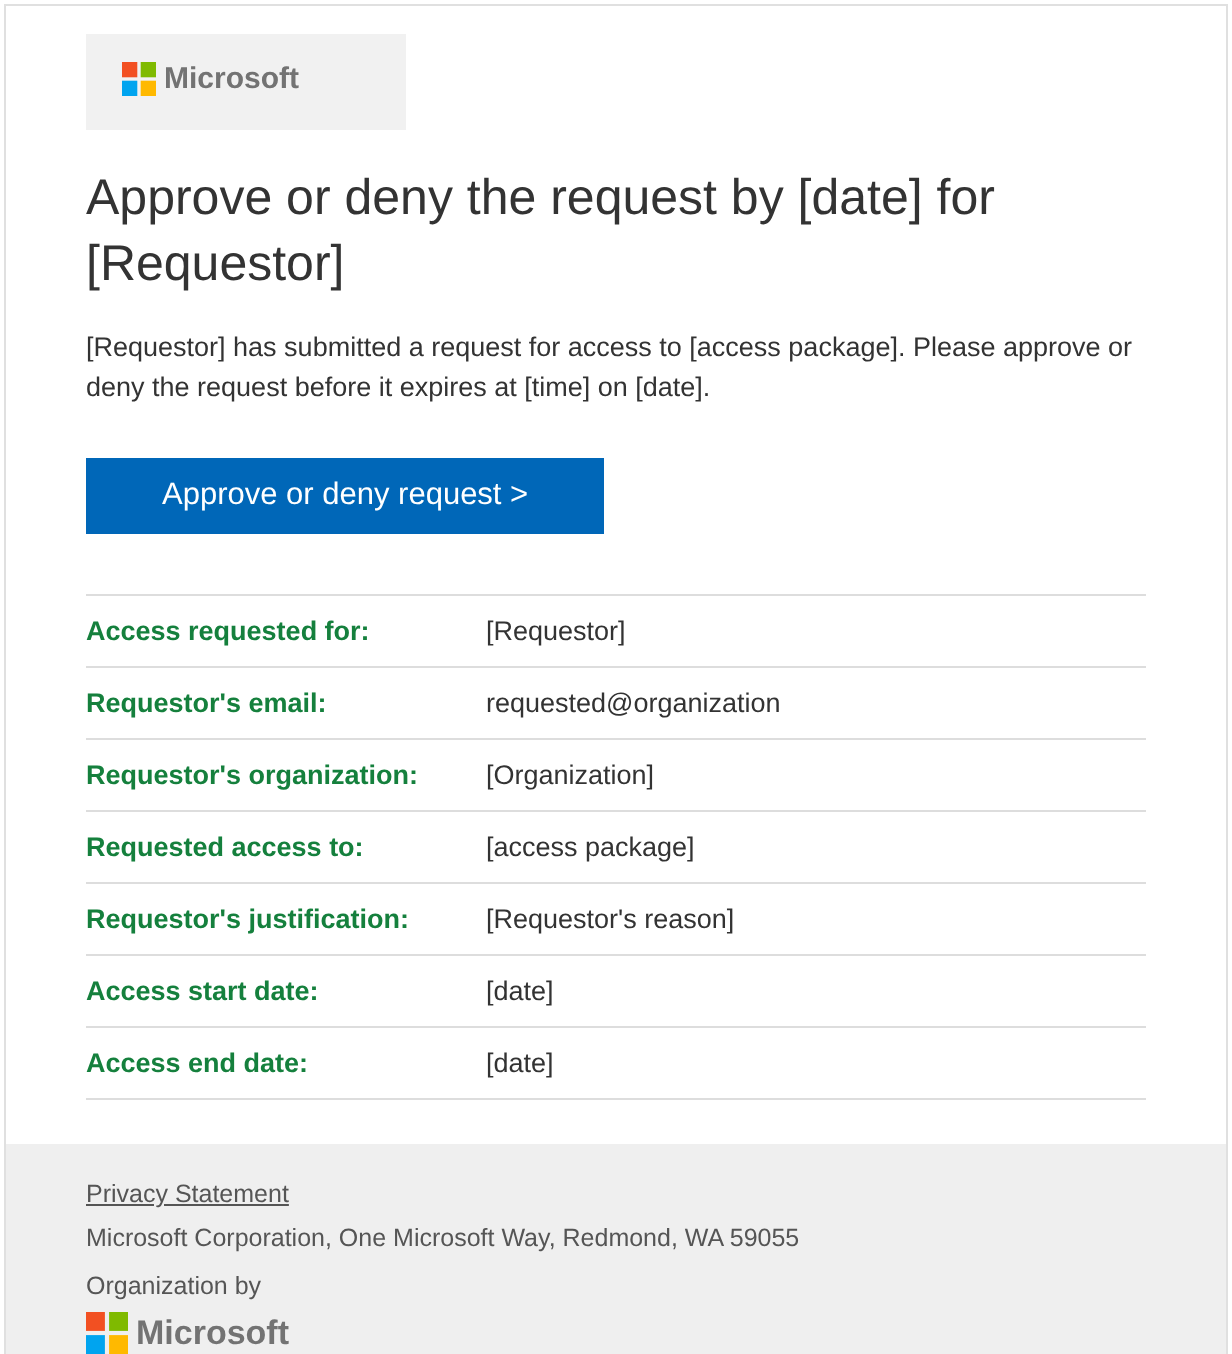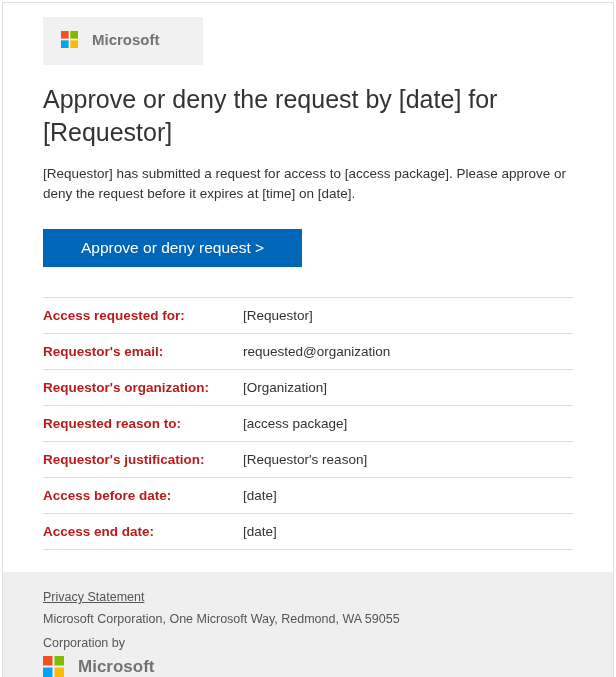--- a/index.html
+++ b/index.html
@@ -19,21 +19,21 @@
     }
     .header-bar {
       background: #f1f1f1;
       padding: 14px 18px;
       margin: 14px 40px 0 40px;
       width: 160px;
     }
     .ms-logo {
       display: inline-flex;
       align-items: center;
-      gap: 14px;
+      gap: 4px;
     }
     .ms-logo svg { display: block; }
     .ms-logo-text {
       color: #737373;
       font-size: 15px;
       font-weight: 600;
     }
     .content {
       padding: 18px 40px 22px 40px;
     }
@@ -71,21 +71,21 @@
       border-bottom: 1px solid #ddd;
     }
     .details-table td {
       padding: 10px 0;
       vertical-align: top;
       font-size: 13.5px;
     }
     .details-table td.label {
       font-weight: 600;
       width: 200px;
-      color: #b91c1c;
+      color: #15803d;
     }
     .details-table td.value {
       color: #333;
     }
     .footer {
       background: #efefef;
       padding: 18px 40px 20px 40px;
       font-size: 12.5px;
       color: #555;
     }
@@ -138,43 +138,43 @@
           </tr>
           <tr>
             <td class="label">Requestor's email:</td>
             <td class="value">requested@organization</td>
           </tr>
           <tr>
             <td class="label">Requestor's organization:</td>
             <td class="value">[Organization]</td>
           </tr>
           <tr>
-            <td class="label">Requested reason to:</td>
+            <td class="label">Requested access to:</td>
             <td class="value">[access package]</td>
           </tr>
           <tr>
             <td class="label">Requestor's justification:</td>
             <td class="value">[Requestor's reason]</td>
           </tr>
           <tr>
-            <td class="label">Access before date:</td>
+            <td class="label">Access start date:</td>
             <td class="value">[date]</td>
           </tr>
           <tr>
             <td class="label">Access end date:</td>
             <td class="value">[date]</td>
           </tr>
         </tbody>
     </table>
   </div>
 
   <div class="footer">
     <div class="privacy"><a href="#">Privacy Statement</a></div>
     <div class="addr">Microsoft Corporation, One Microsoft Way, Redmond, WA 59055</div>
-    <div class="facil">Corporation by</div>
+    <div class="facil">Organization by</div>
     <span class="ms-logo">
       <svg width="21" height="21" viewBox="0 0 20 20">
         <rect x="0" y="0" width="9" height="9" fill="#f25022"></rect>
         <rect x="11" y="0" width="9" height="9" fill="#7fba00"></rect>
         <rect x="0" y="11" width="9" height="9" fill="#00a4ef"></rect>
         <rect x="11" y="11" width="9" height="9" fill="#ffb900"></rect>
       </svg>
       <span class="ms-logo-text">Microsoft</span>
     </span>
   </div>

